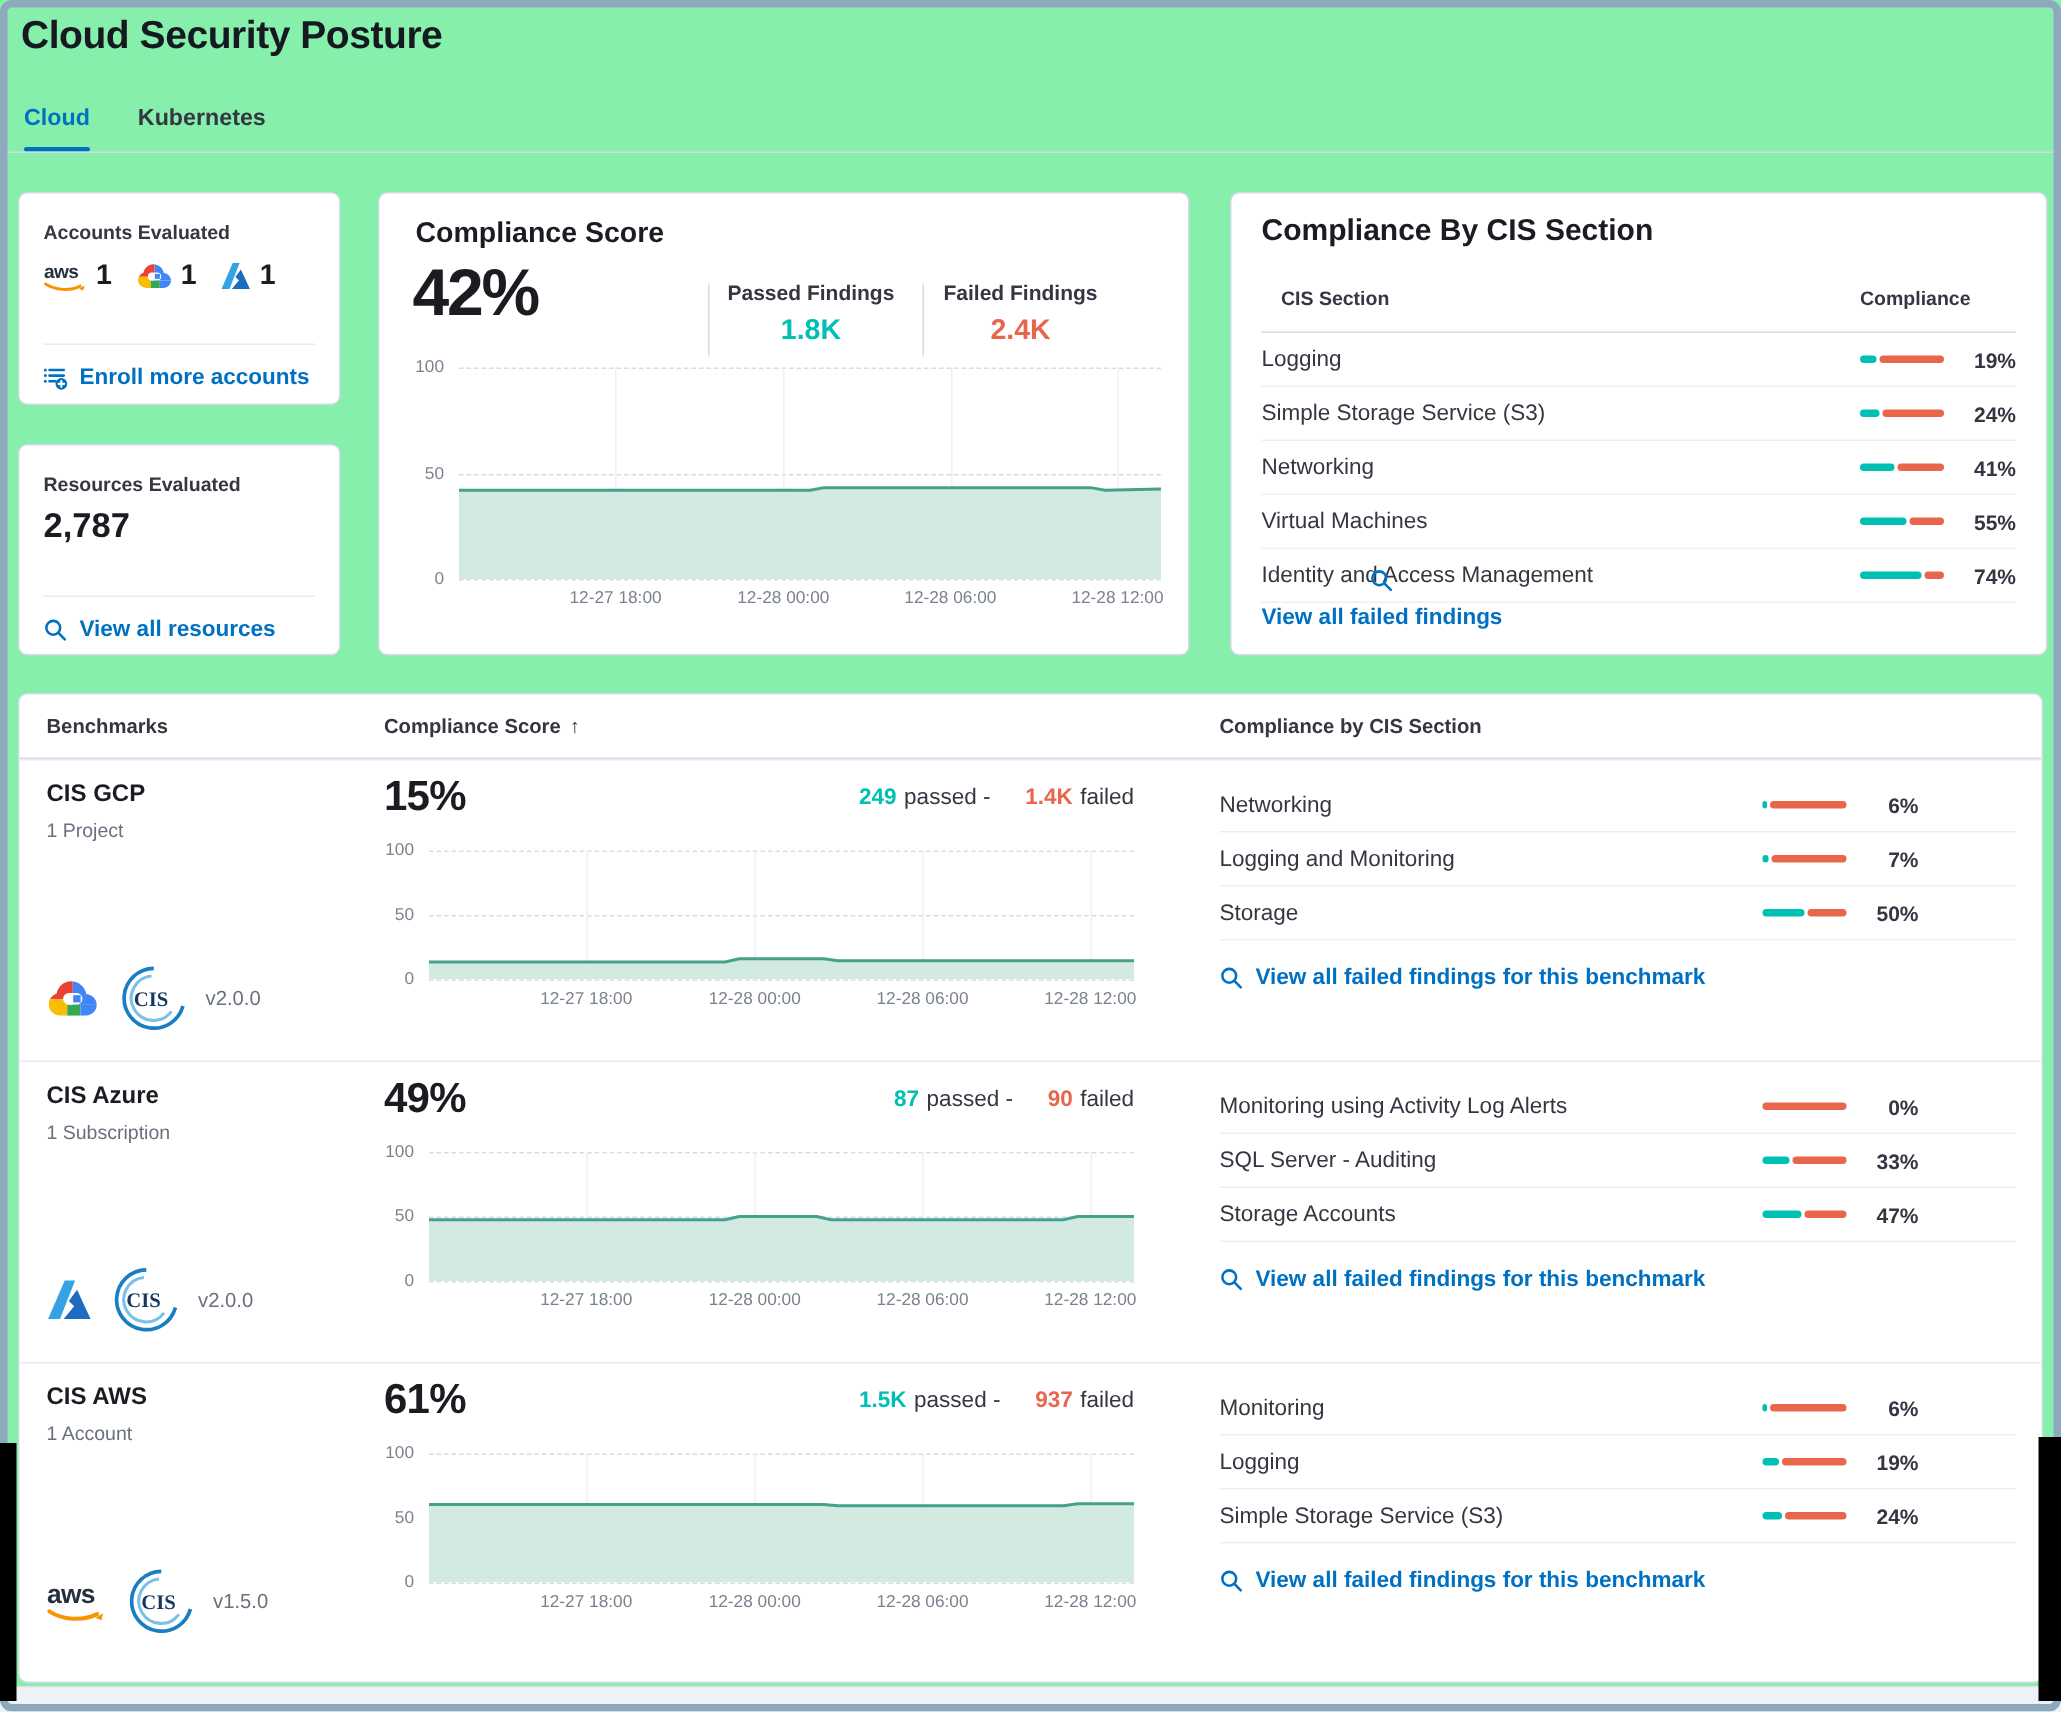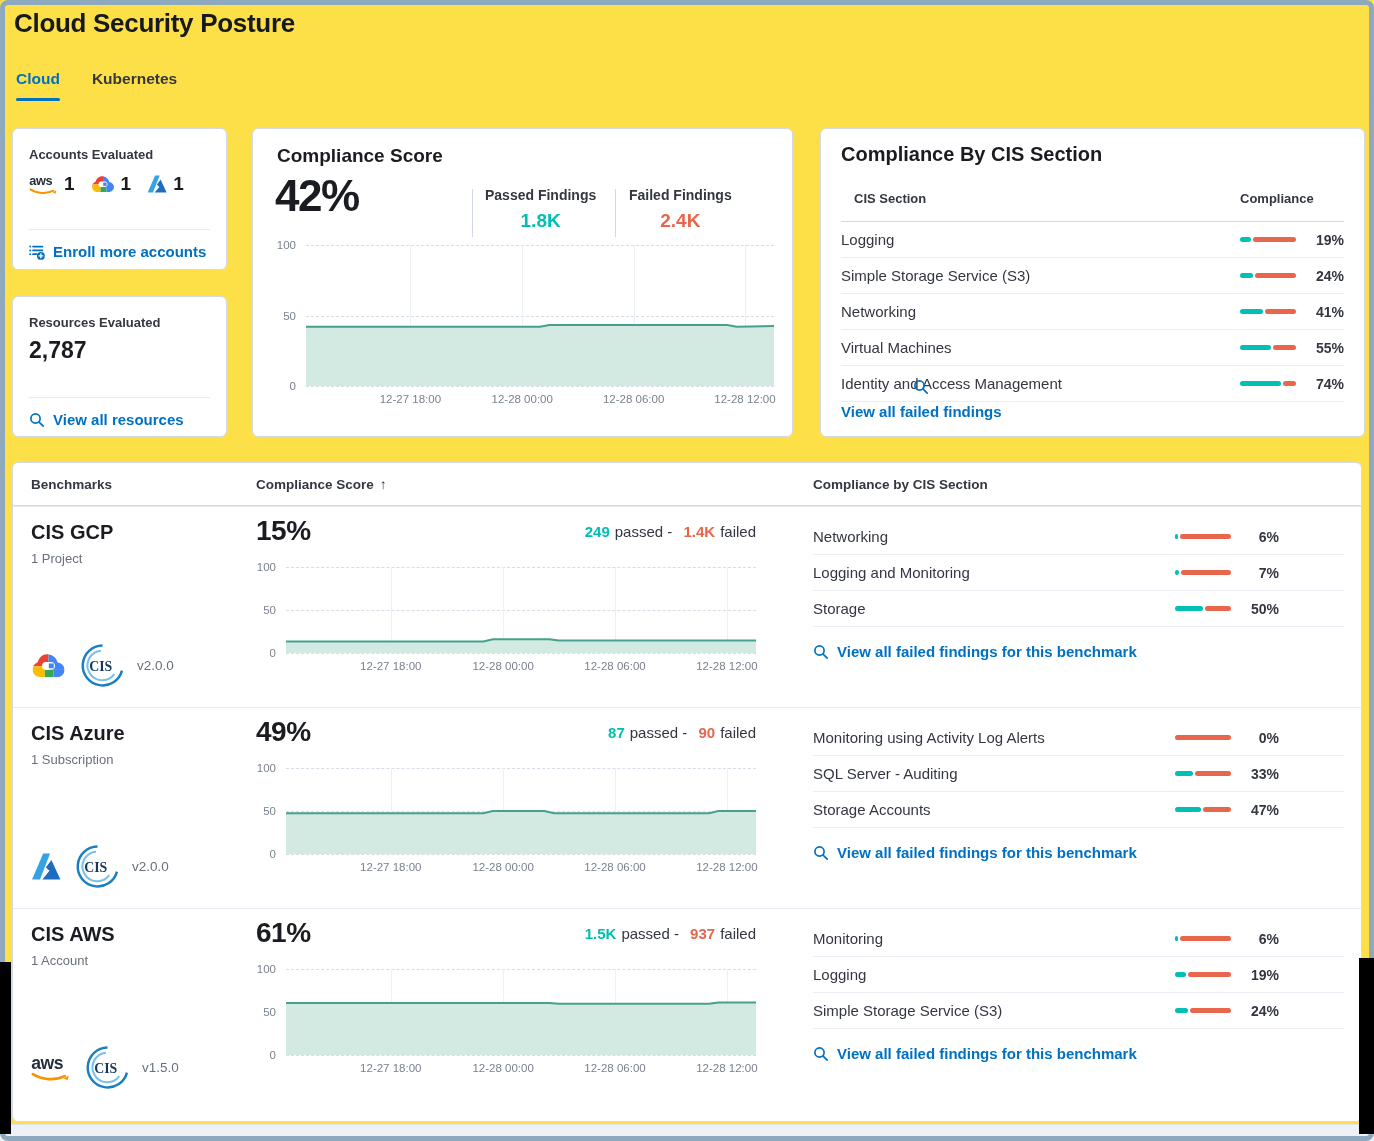--- a/index.html
+++ b/index.html
@@ -1,17 +1,17 @@
 <!DOCTYPE html>
 <html style="--accent-blue: #0071c2; --teal: #00bfb3; --orange: #e7664c; --chart-line: #45a18b; --chart-fill: #d2eae2; --card-border: #d3dae6; --frame: #8ea9bd; --text-dark: #1a1c21; --text: #343741; --text-subdued: #69707d;"><head>
 <meta charset="utf-8">
 <style>
   html,body{margin:0;padding:0;background:#fff;}
   body{font-family:"Liberation Sans","DejaVu Sans",sans-serif;width:1374px;height:1141px;position:relative;overflow:hidden;}
-  .stage{position:absolute;inset:0;background:#fde047;}
+  .stage{position:absolute;inset:0;background:#86efac;}
 
   
   .frame{position:absolute;inset:0;border:5px solid var(--frame,#8ea9bd);border-radius:8px;pointer-events:none;z-index:80;}
   .bottom-strip{position:absolute;left:0;top:1124px;width:100%;height:17px;background:#eef1f6;border-top:1px solid #dde3ec;z-index:70;}
   .black-left{position:absolute;left:0;top:962px;width:11px;height:172px;background:#000;z-index:85;}
   .black-right{position:absolute;left:1359px;top:958px;width:15px;height:176px;background:#000;z-index:85;}
 
   h1.page-title{position:absolute;left:14px;top:8px;margin:0;font-size:26px;font-weight:700;color:#16191f;letter-spacing:-.3px;}
 
   .tabs{position:absolute;left:16px;top:70px;display:flex;gap:32px;}
@@ -72,29 +72,29 @@
   .card-cis .card-link{top:auto;bottom:16px;left:20px;flex-direction:column;}
 
   
   .p-head{position:relative;height:42px;border-bottom:1px solid var(--card-border,#d3dae6);font-size:13.5px;font-weight:700;color:var(--text,#343741);}
   .p-head span.hcell{position:absolute;top:50%;transform:translateY(-50%);}
   .h-bench{left:18px;} .h-score{left:243px;cursor:pointer;} .h-sections{left:800px;}
   .h-score .arrow{font-weight:400;margin-left:6px;color:var(--text,#343741);}
   .bench-row{position:relative;height:200px;border-top:1px solid #e6ebf2;}
   .bench-row:first-of-type{border-top:none;height:202px;}
   .b-col1{position:absolute;left:18px;top:0;width:215px;height:100%;}
-  .b-name{margin:14px 0 0;font-size:20px;font-weight:700;color:var(--text-dark,#1a1c21);}
+  .b-name{margin:14px 0 0;font-size:16px;font-weight:700;color:var(--text-dark,#1a1c21);}
   .b-sub{margin-top:7px;font-size:13px;color:var(--text-subdued,#69707d);}
   .logos{position:absolute;left:0;top:136px;display:flex;align-items:center;gap:13px;}
   .logos .ver{font-size:13.5px;color:var(--text-subdued,#69707d);}
   .b-col2{position:absolute;left:243px;top:0;width:500px;height:100%;}
   .b-score{position:absolute;left:0;top:8px;font-size:28px;font-weight:700;letter-spacing:-.5px;color:var(--text-dark,#1a1c21);}
   .pf{position:absolute;right:0;top:16px;font-size:15px;color:var(--text,#343741);white-space:nowrap;}
   .pf b{font-weight:600;} .pf span{margin-left:4px;} .pf b+span{margin-left:5px;}
-  .pf b.val-orange{margin-left:7px;}
+  .pf b.val-orange{margin-left:19px;}
   .b-col3{position:absolute;left:800px;top:0;right:17px;height:100%;}
   .bench-sections{margin-top:12px;}
   .bench-sections .crow{padding-right:65px;}
   .b-col3 .card-link{position:static;margin-top:16px;display:flex;}
   .b-col3 .card-link{font-size:15px;}
 </style>
 </head>
 <body>
 
 <svg width="0" height="0" style="position:absolute">

